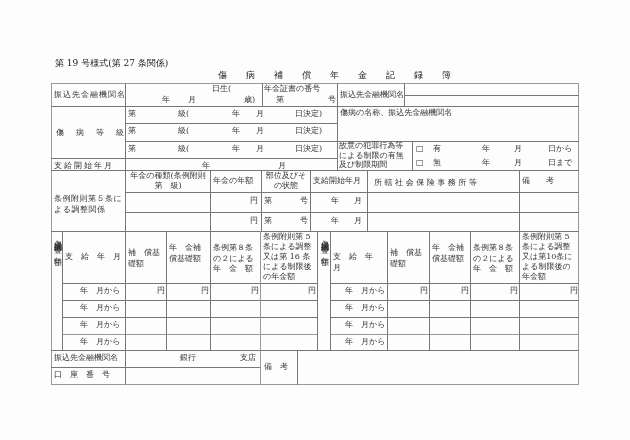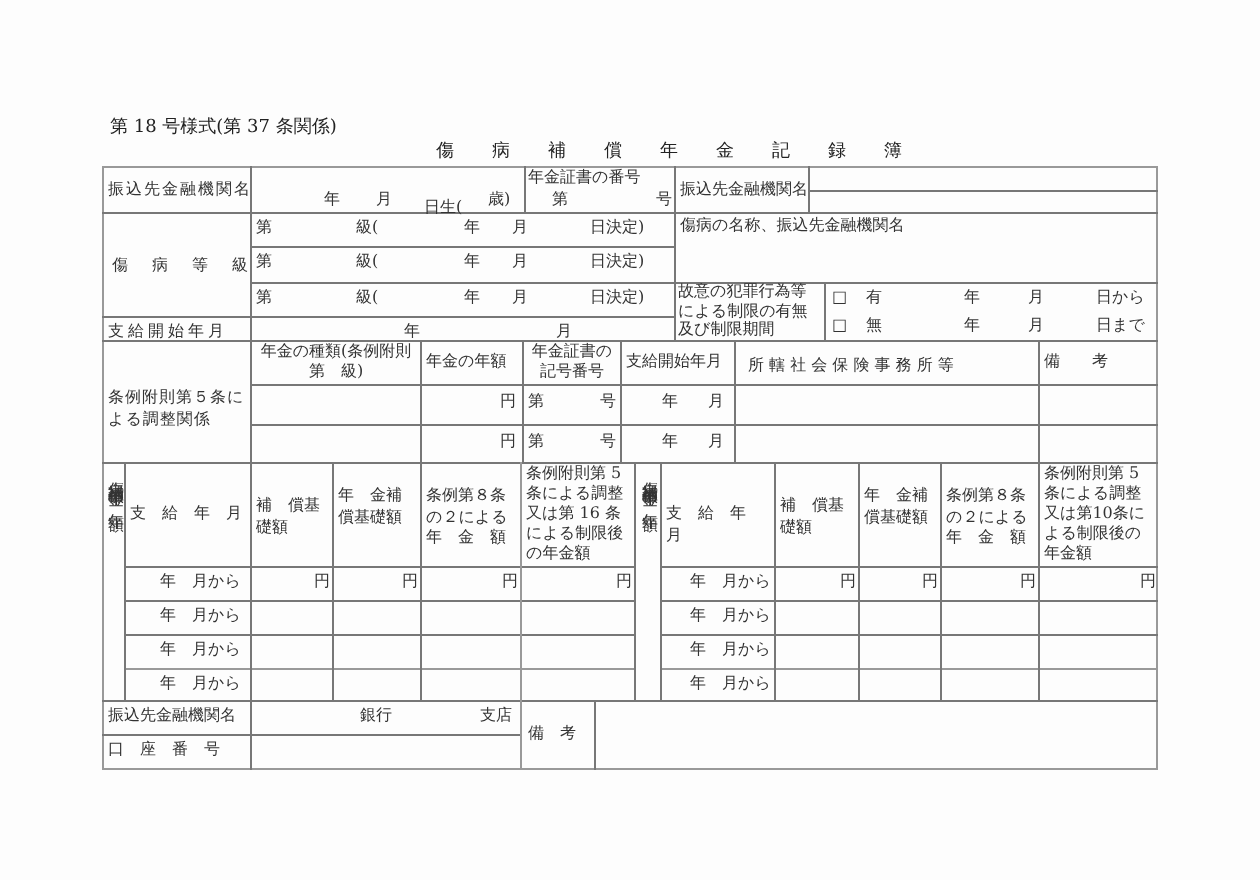--- a/index.html
+++ b/index.html
@@ -13,21 +13,21 @@
   .line-v { position:absolute; width:0; border-left:1px solid #777; }
   .thick { border-color:#999; }
   .cell { position:absolute; font-size:8px; line-height:10px; color:#333; box-sizing:border-box; white-space:nowrap; }
   .outer { position:absolute; left:51px; top:83px; width:528px; height:302px; border:1.5px solid #999; box-sizing:border-box; }
   .vt { writing-mode: vertical-rl; text-orientation: upright; letter-spacing:1px; }
   .wrap { white-space:normal; }
 </style>
 </head>
 <body>
 
-<div class="abs form-id">第 18 号様式(第 37 条関係)</div>
+<div class="abs form-id">第 19 号様式(第 27 条関係)</div>
 <div class="abs title" id="title"><span>傷</span><span>病</span><span>補</span><span>償</span><span>年</span><span>金</span><span>記</span><span>録</span><span>簿</span></div>
 
 <div class="outer"></div>
 
 <div class="line-h" style="left:51px;top:106px;width:528px"></div>
 <div class="line-h" style="left:404px;top:95px;width:175px"></div>
 <div class="line-h" style="left:125px;top:123px;width:212px"></div>
 <div class="line-h" style="left:125px;top:141px;width:454px"></div>
 <div class="line-h" style="left:51px;top:158px;width:286px"></div>
 <div class="line-h" style="left:51px;top:170px;width:528px"></div>
@@ -65,21 +65,21 @@
 <div class="line-v" style="left:387px;top:231px;height:119px"></div>
 <div class="line-v" style="left:429px;top:231px;height:119px"></div>
 <div class="line-v" style="left:470px;top:231px;height:119px"></div>
 <div class="line-v" style="left:519px;top:231px;height:119px"></div>
 <div class="line-v" style="left:297px;top:350px;height:35px"></div>
 
 <div class="cell" style="left:54px;top:90px;letter-spacing:1px">振込先金融機関名</div>
 <div class="cell" style="left:126px;top:84px;width:136px;height:22px"></div>
 <div class="cell" style="left:162px;top:95px">年</div>
 <div class="cell" style="left:188px;top:95px">月</div>
-<div class="cell" style="left:212px;top:99px">日生(</div>
+<div class="cell" style="left:212px;top:84px">日生(</div>
 <div class="cell" style="left:244px;top:95px">歳)</div>
 <div class="cell" style="left:264px;top:84px">年金証書の番号</div>
 <div class="cell" style="left:276px;top:95px">第</div>
 <div class="cell" style="left:328px;top:95px">号</div>
 <div class="cell" style="left:340px;top:90px">振込先金融機関名</div>
 <div class="cell" style="left:405px;top:84px;width:173px;height:22px"></div>
 
 <div class="cell" style="left:56px;top:128px;letter-spacing:2px">傷　病　等　級</div>
 <div id="grade-rows">
     <div class="cell" style="left: 128px; top: 109px;">第</div>
@@ -113,21 +113,21 @@
 <div class="cell" style="left:548px;top:144px">日から</div>
 <div class="cell" style="left:416px;top:158px">□</div>
 <div class="cell" style="left:433px;top:158px">無</div>
 <div class="cell" style="left:482px;top:158px">年</div>
 <div class="cell" style="left:514px;top:158px">月</div>
 <div class="cell" style="left:548px;top:158px">日まで</div>
 
 <div class="cell wrap" style="left:54px;top:193px;width:70px;line-height:11px;letter-spacing:0.5px">条例附則第５条による調整関係</div>
 <div class="cell wrap" style="left:128px;top:171px;width:80px;line-height:9.5px;text-align:center">年金の種類(条例附則第　級)</div>
 <div class="cell" style="left:213px;top:176px">年金の年額</div>
-<div class="cell wrap" style="left:263px;top:171px;width:46px;line-height:9.5px;text-align:center">年金証書の記号番号</div>
+<div class="cell wrap" style="left:263px;top:171px;width:46px;line-height:9.5px;text-align:center">部位及びその状態</div>
 <div class="cell" style="left:313px;top:176px">支給開始年月</div>
 <div class="cell" style="left:374px;top:178px">所 轄 社 会 保 険 事 務 所 等</div>
 <div class="cell" style="left:522px;top:176px;width:56px;white-space:pre">備　　考</div>
 <div id="adj-rows">
     <div class="cell" style="left: 250px; top: 196px;">円</div>
     <div class="cell" style="left: 264px; top: 196px;">第</div>
     <div class="cell" style="left: 300px; top: 196px;">号</div>
     <div class="cell" style="left: 331px; top: 196px;">年</div>
     <div class="cell" style="left: 354px; top: 196px;">月</div>
     <div class="cell" style="left: 250px; top: 216px;">円</div>

